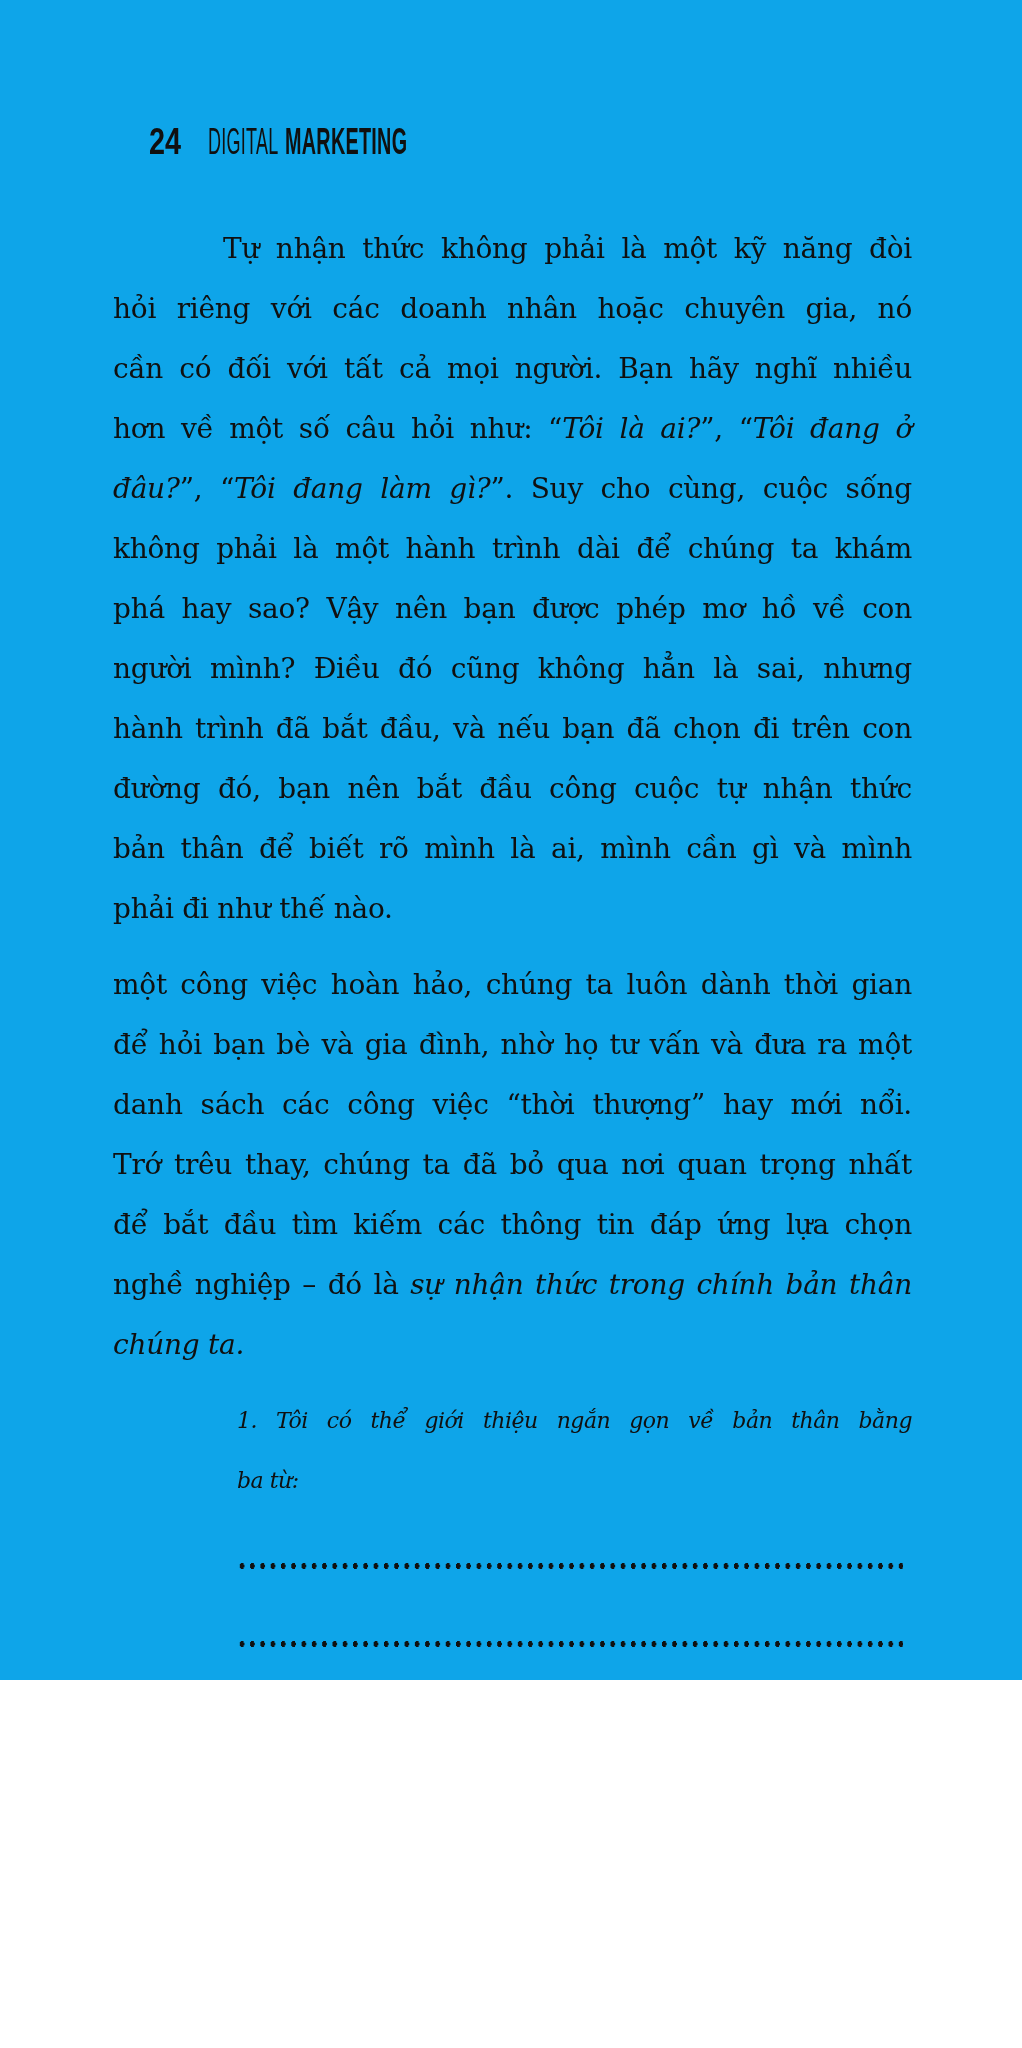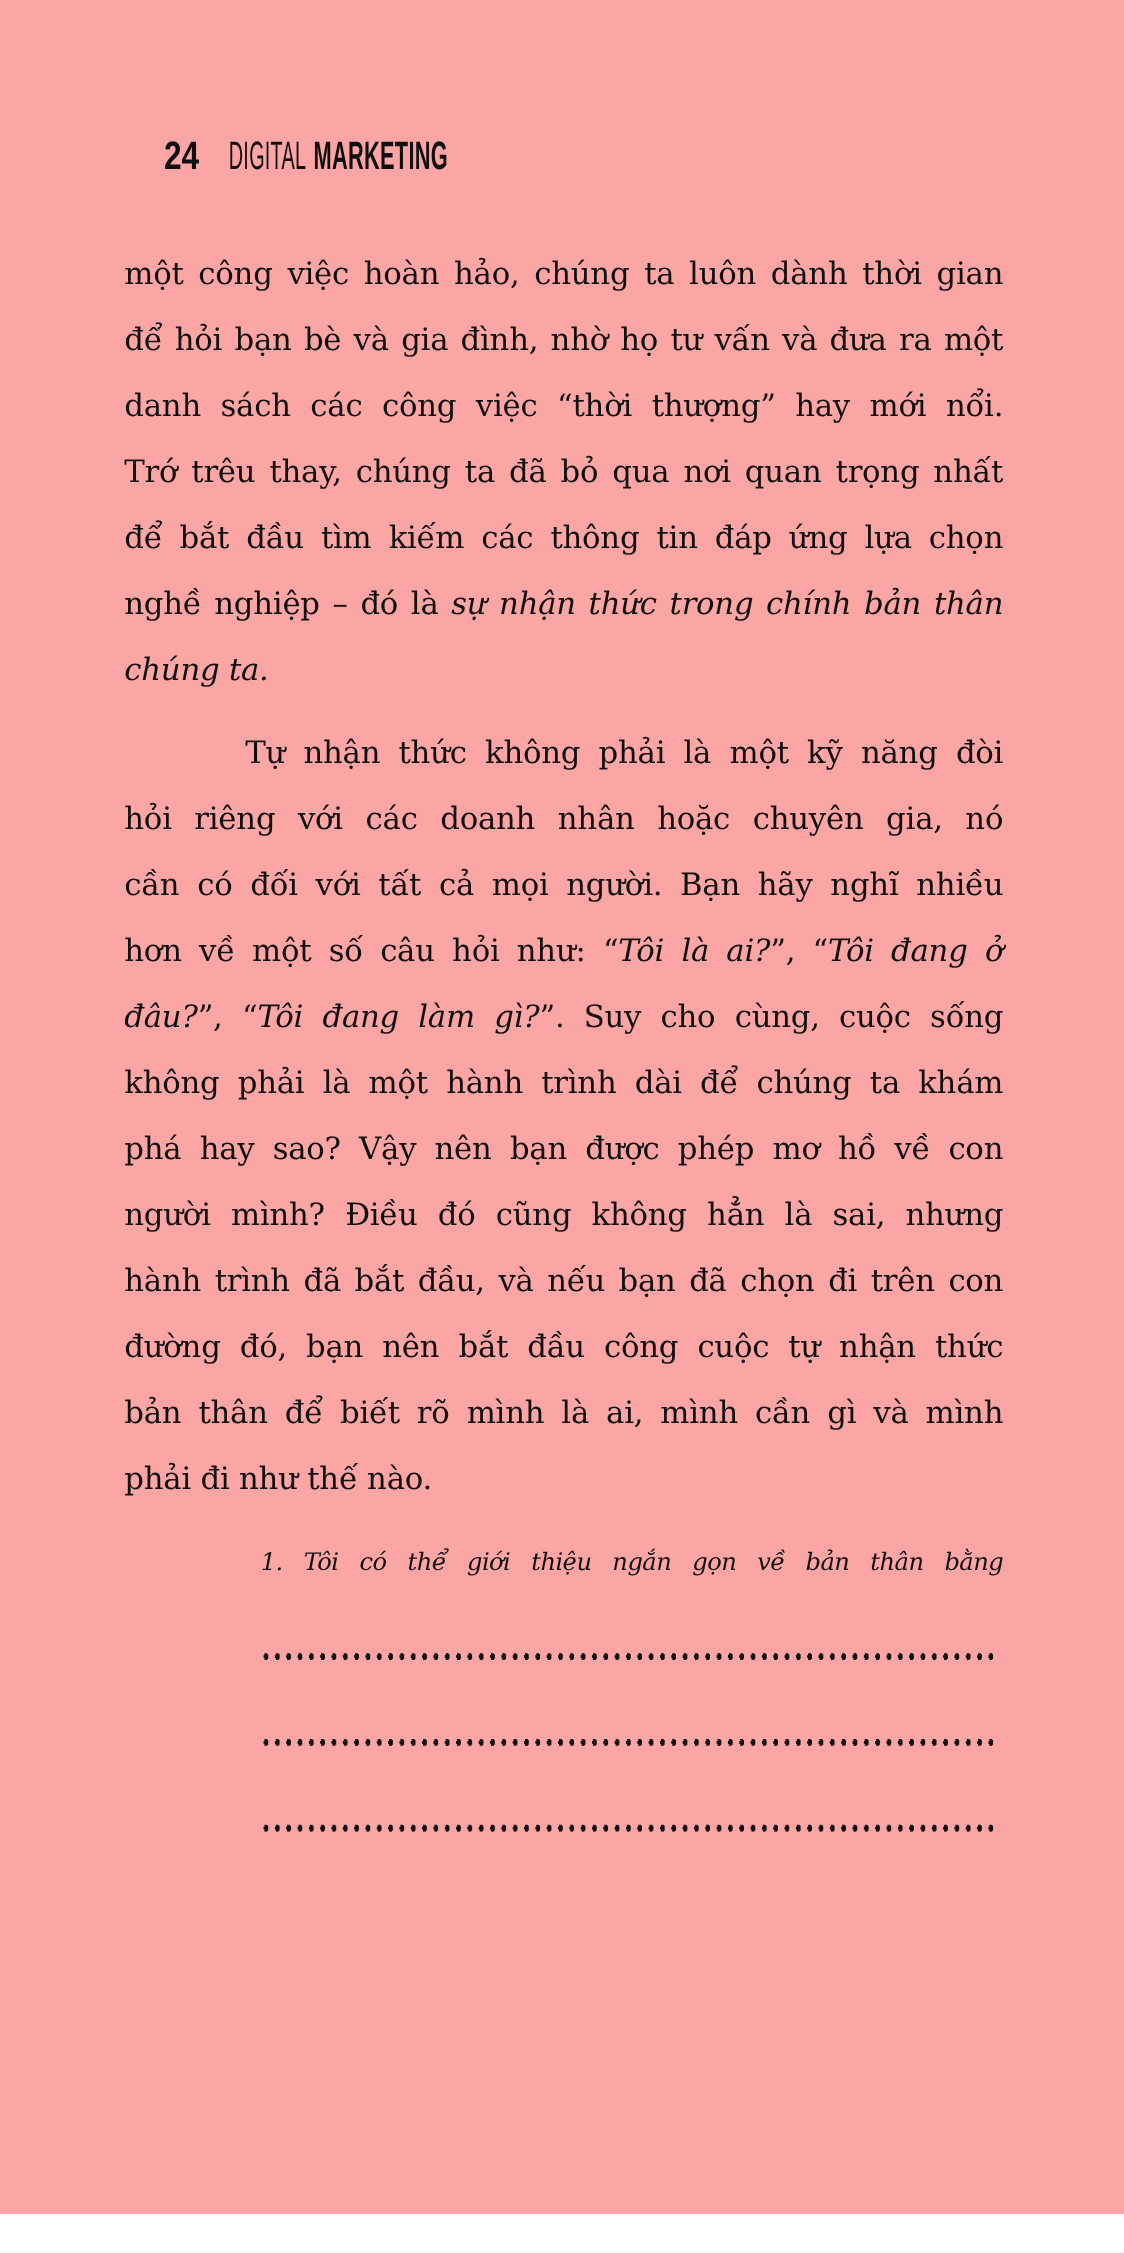--- a/index.html
+++ b/index.html
@@ -1,20 +1,20 @@
 <!DOCTYPE html>
 <html><head>
 <meta charset="utf-8">
 <style>
   html, body { margin: 0; padding: 0; background: #ffffff; }
   .page {
     position: relative;
     width: 1022px;
-    height: 2013px;
-    background: #fca5a5;
+    height: 1680px;
+    background: #0ea5e9;
     overflow: hidden;
     font-family: "DejaVu Serif", serif;
     color: #111111;
   }
 
   
   .running-header { position: absolute; top: 124px; left: 0; width: 1022px; height: 40px; }
   .hdr {
     position: absolute;
     font-family: "Liberation Sans", sans-serif;
@@ -71,43 +71,44 @@
 <div class="page">
 
   <div class="running-header">
     <span class="hdr pagenum">24</span>
     <span class="hdr title-reg">DIGITAL</span>
     <span class="hdr title-bold">MARKETING</span>
   </div>
 
   <div class="text-column" id="text-column">
       <div class="para">
-        <div class="tline"><span>một công việc hoàn hảo, chúng ta luôn dành thời gian</span></div>
-        <div class="tline"><span>để hỏi bạn bè và gia đình, nhờ họ tư vấn và đưa ra một</span></div>
-        <div class="tline"><span>danh sách các công việc “thời thượng” hay mới nổi.</span></div>
-        <div class="tline"><span>Trớ trêu thay, chúng ta đã bỏ qua nơi quan trọng nhất</span></div>
-        <div class="tline"><span>để bắt đầu tìm kiếm các thông tin đáp ứng lựa chọn</span></div>
-        <div class="tline"><span>nghề nghiệp – đó là </span><span class="em">sự nhận thức trong chính bản thân</span></div>
-        <div class="tline lastline"><span class="em">chúng ta.</span></div>
-      </div>
-      <div class="para">
         <div class="tline findent"><span>Tự nhận thức không phải là một kỹ năng đòi</span></div>
         <div class="tline"><span>hỏi riêng với các doanh nhân hoặc chuyên gia, nó</span></div>
         <div class="tline"><span>cần có đối với tất cả mọi người. Bạn hãy nghĩ nhiều</span></div>
         <div class="tline"><span>hơn về một số câu hỏi như: “</span><span class="em">Tôi là ai?</span><span>”, “</span><span class="em">Tôi đang ở</span></div>
         <div class="tline"><span class="em">đâu?</span><span>”, “</span><span class="em">Tôi đang làm gì?</span><span>”. Suy cho cùng, cuộc sống</span></div>
         <div class="tline"><span>không phải là một hành trình dài để chúng ta khám</span></div>
         <div class="tline"><span>phá hay sao? Vậy nên bạn được phép mơ hồ về con</span></div>
         <div class="tline"><span>người mình? Điều đó cũng không hẳn là sai, nhưng</span></div>
         <div class="tline"><span>hành trình đã bắt đầu, và nếu bạn đã chọn đi trên con</span></div>
         <div class="tline"><span>đường đó, bạn nên bắt đầu công cuộc tự nhận thức</span></div>
         <div class="tline"><span>bản thân để biết rõ mình là ai, mình cần gì và mình</span></div>
         <div class="tline lastline"><span>phải đi như thế nào.</span></div>
       </div>
+      <div class="para">
+        <div class="tline"><span>một công việc hoàn hảo, chúng ta luôn dành thời gian</span></div>
+        <div class="tline"><span>để hỏi bạn bè và gia đình, nhờ họ tư vấn và đưa ra một</span></div>
+        <div class="tline"><span>danh sách các công việc “thời thượng” hay mới nổi.</span></div>
+        <div class="tline"><span>Trớ trêu thay, chúng ta đã bỏ qua nơi quan trọng nhất</span></div>
+        <div class="tline"><span>để bắt đầu tìm kiếm các thông tin đáp ứng lựa chọn</span></div>
+        <div class="tline"><span>nghề nghiệp – đó là </span><span class="em">sự nhận thức trong chính bản thân</span></div>
+        <div class="tline lastline"><span class="em">chúng ta.</span></div>
+      </div>
       <div class="para blockindent italicblock">
         <div class="tline"><span>1. Tôi có thể giới thiệu ngắn gọn về bản thân bằng</span></div>
+        <div class="tline lastline"><span>ba từ:</span></div>
       </div>
       <div class="dots firstdots"></div>
       <div class="dots"></div>
       <div class="dots"></div>
     </div>
 
 </div>
 
 </body></html>

